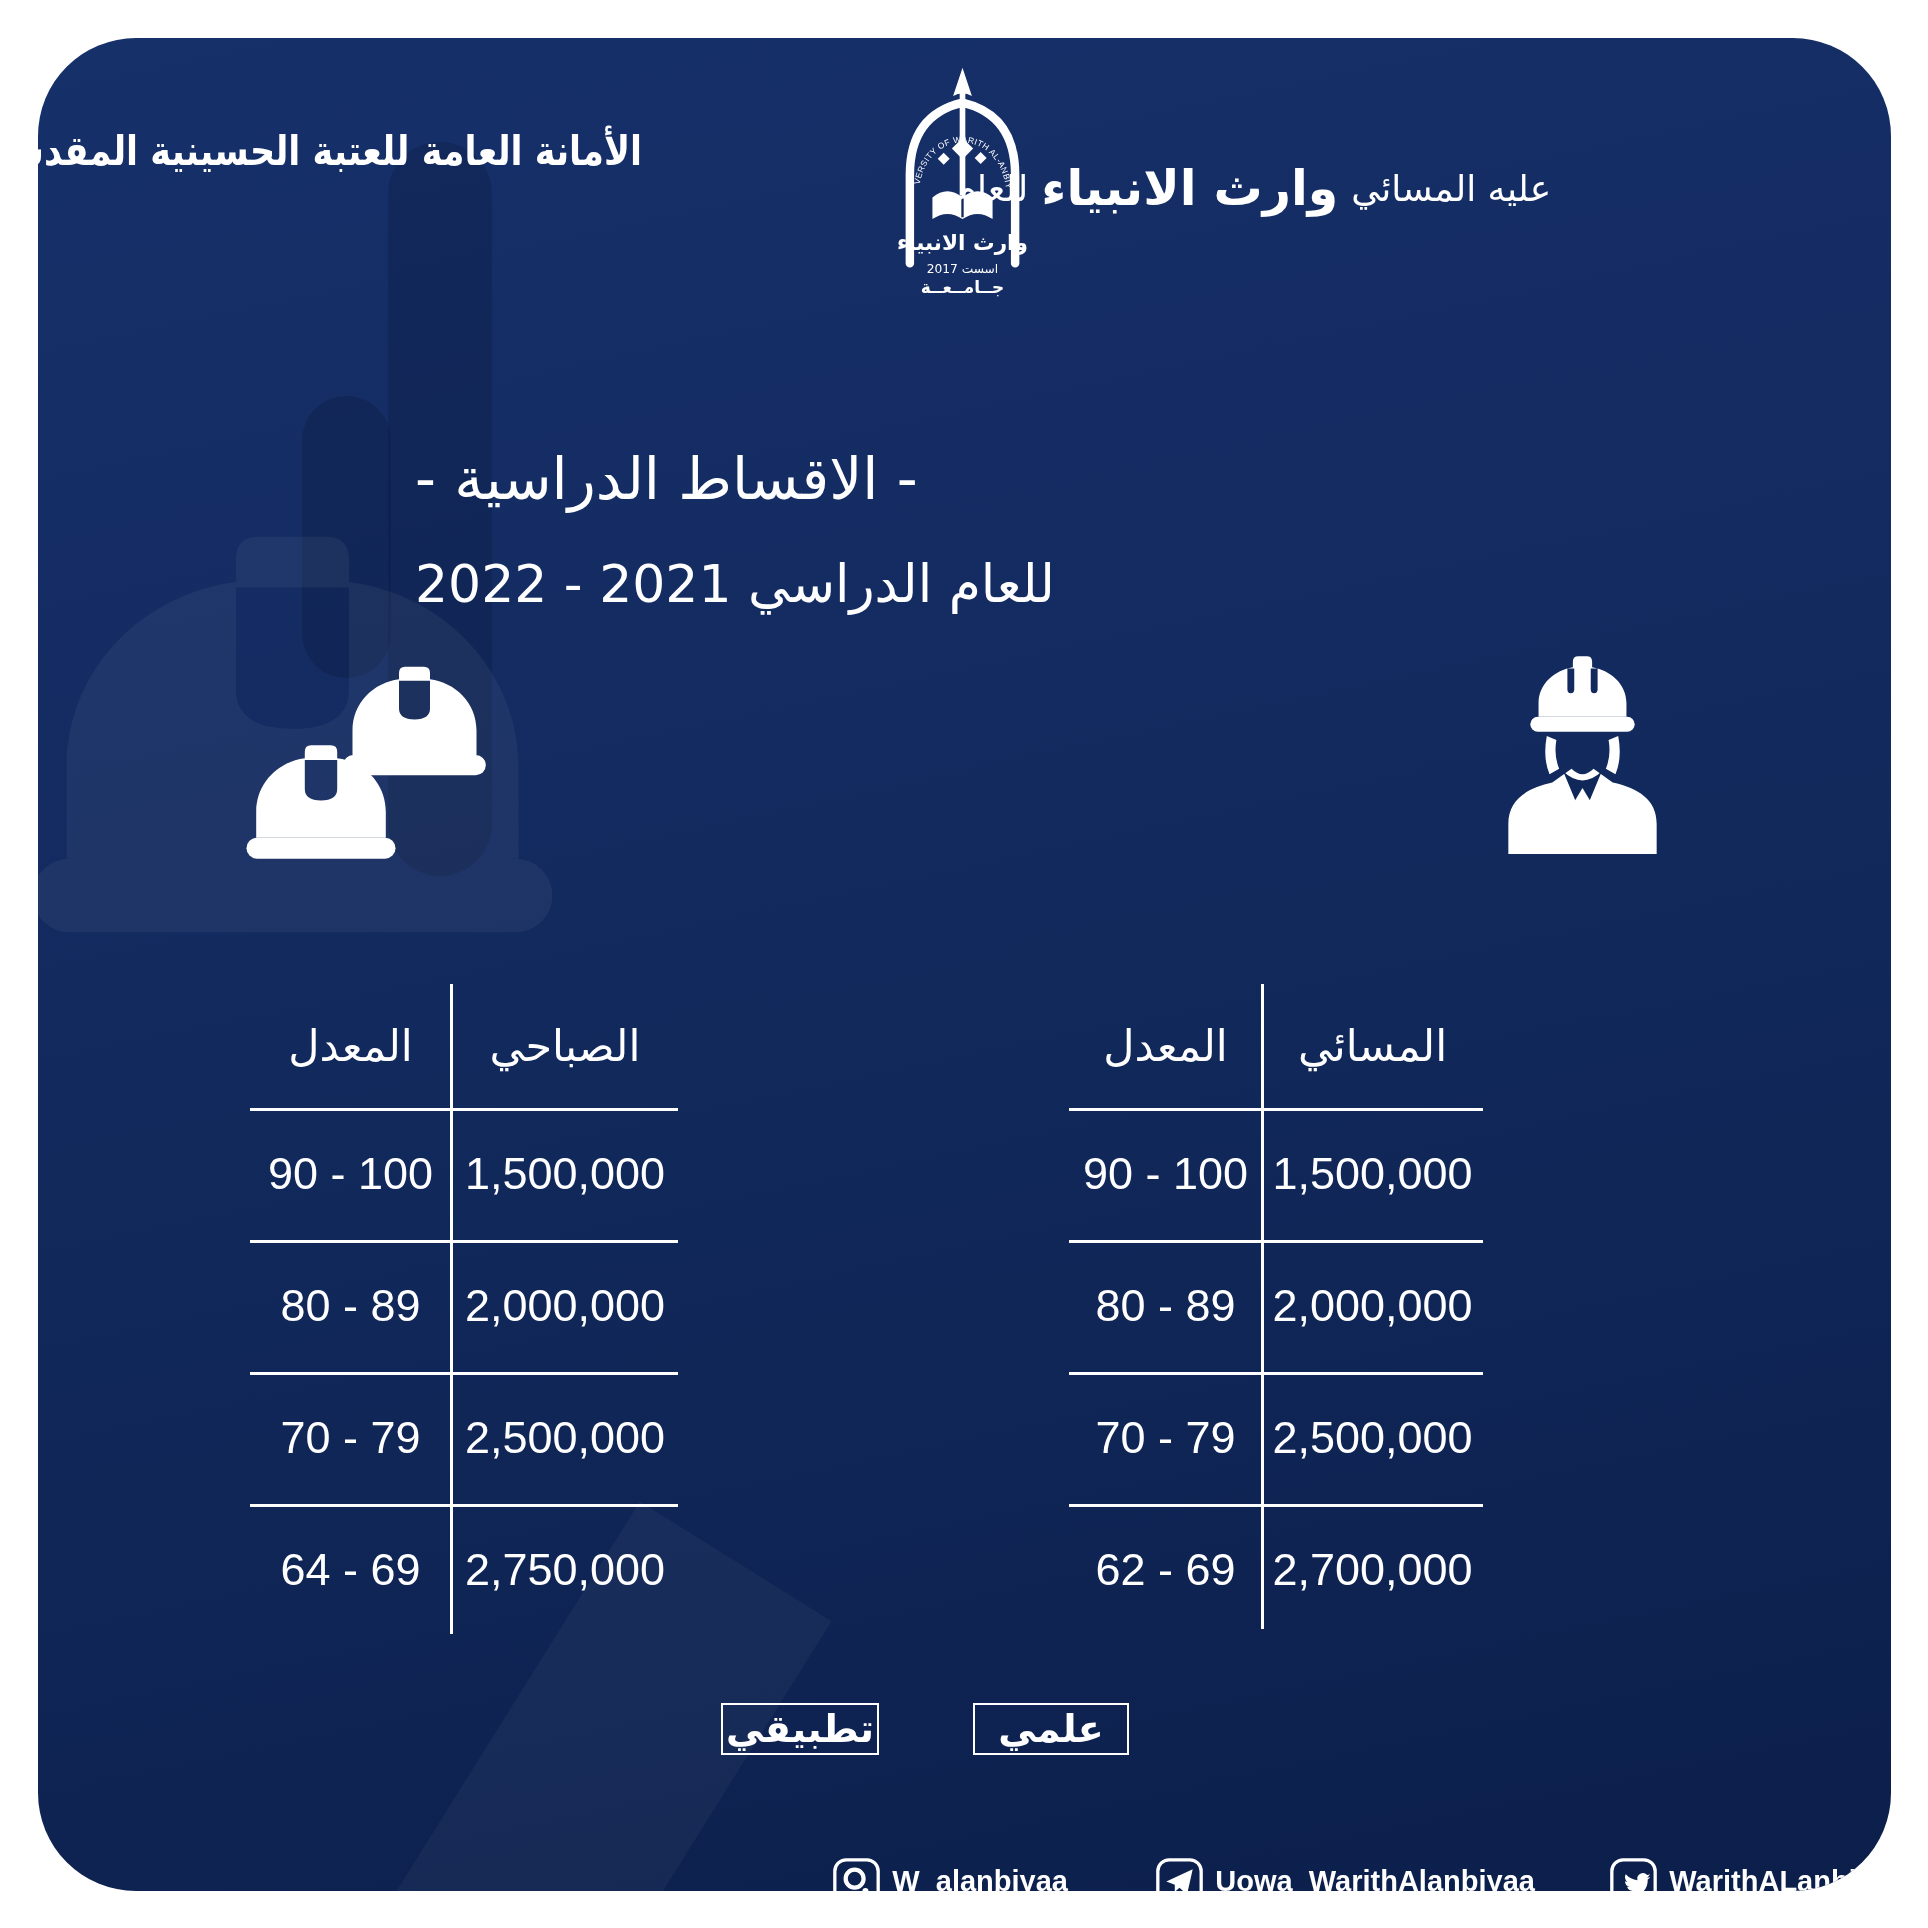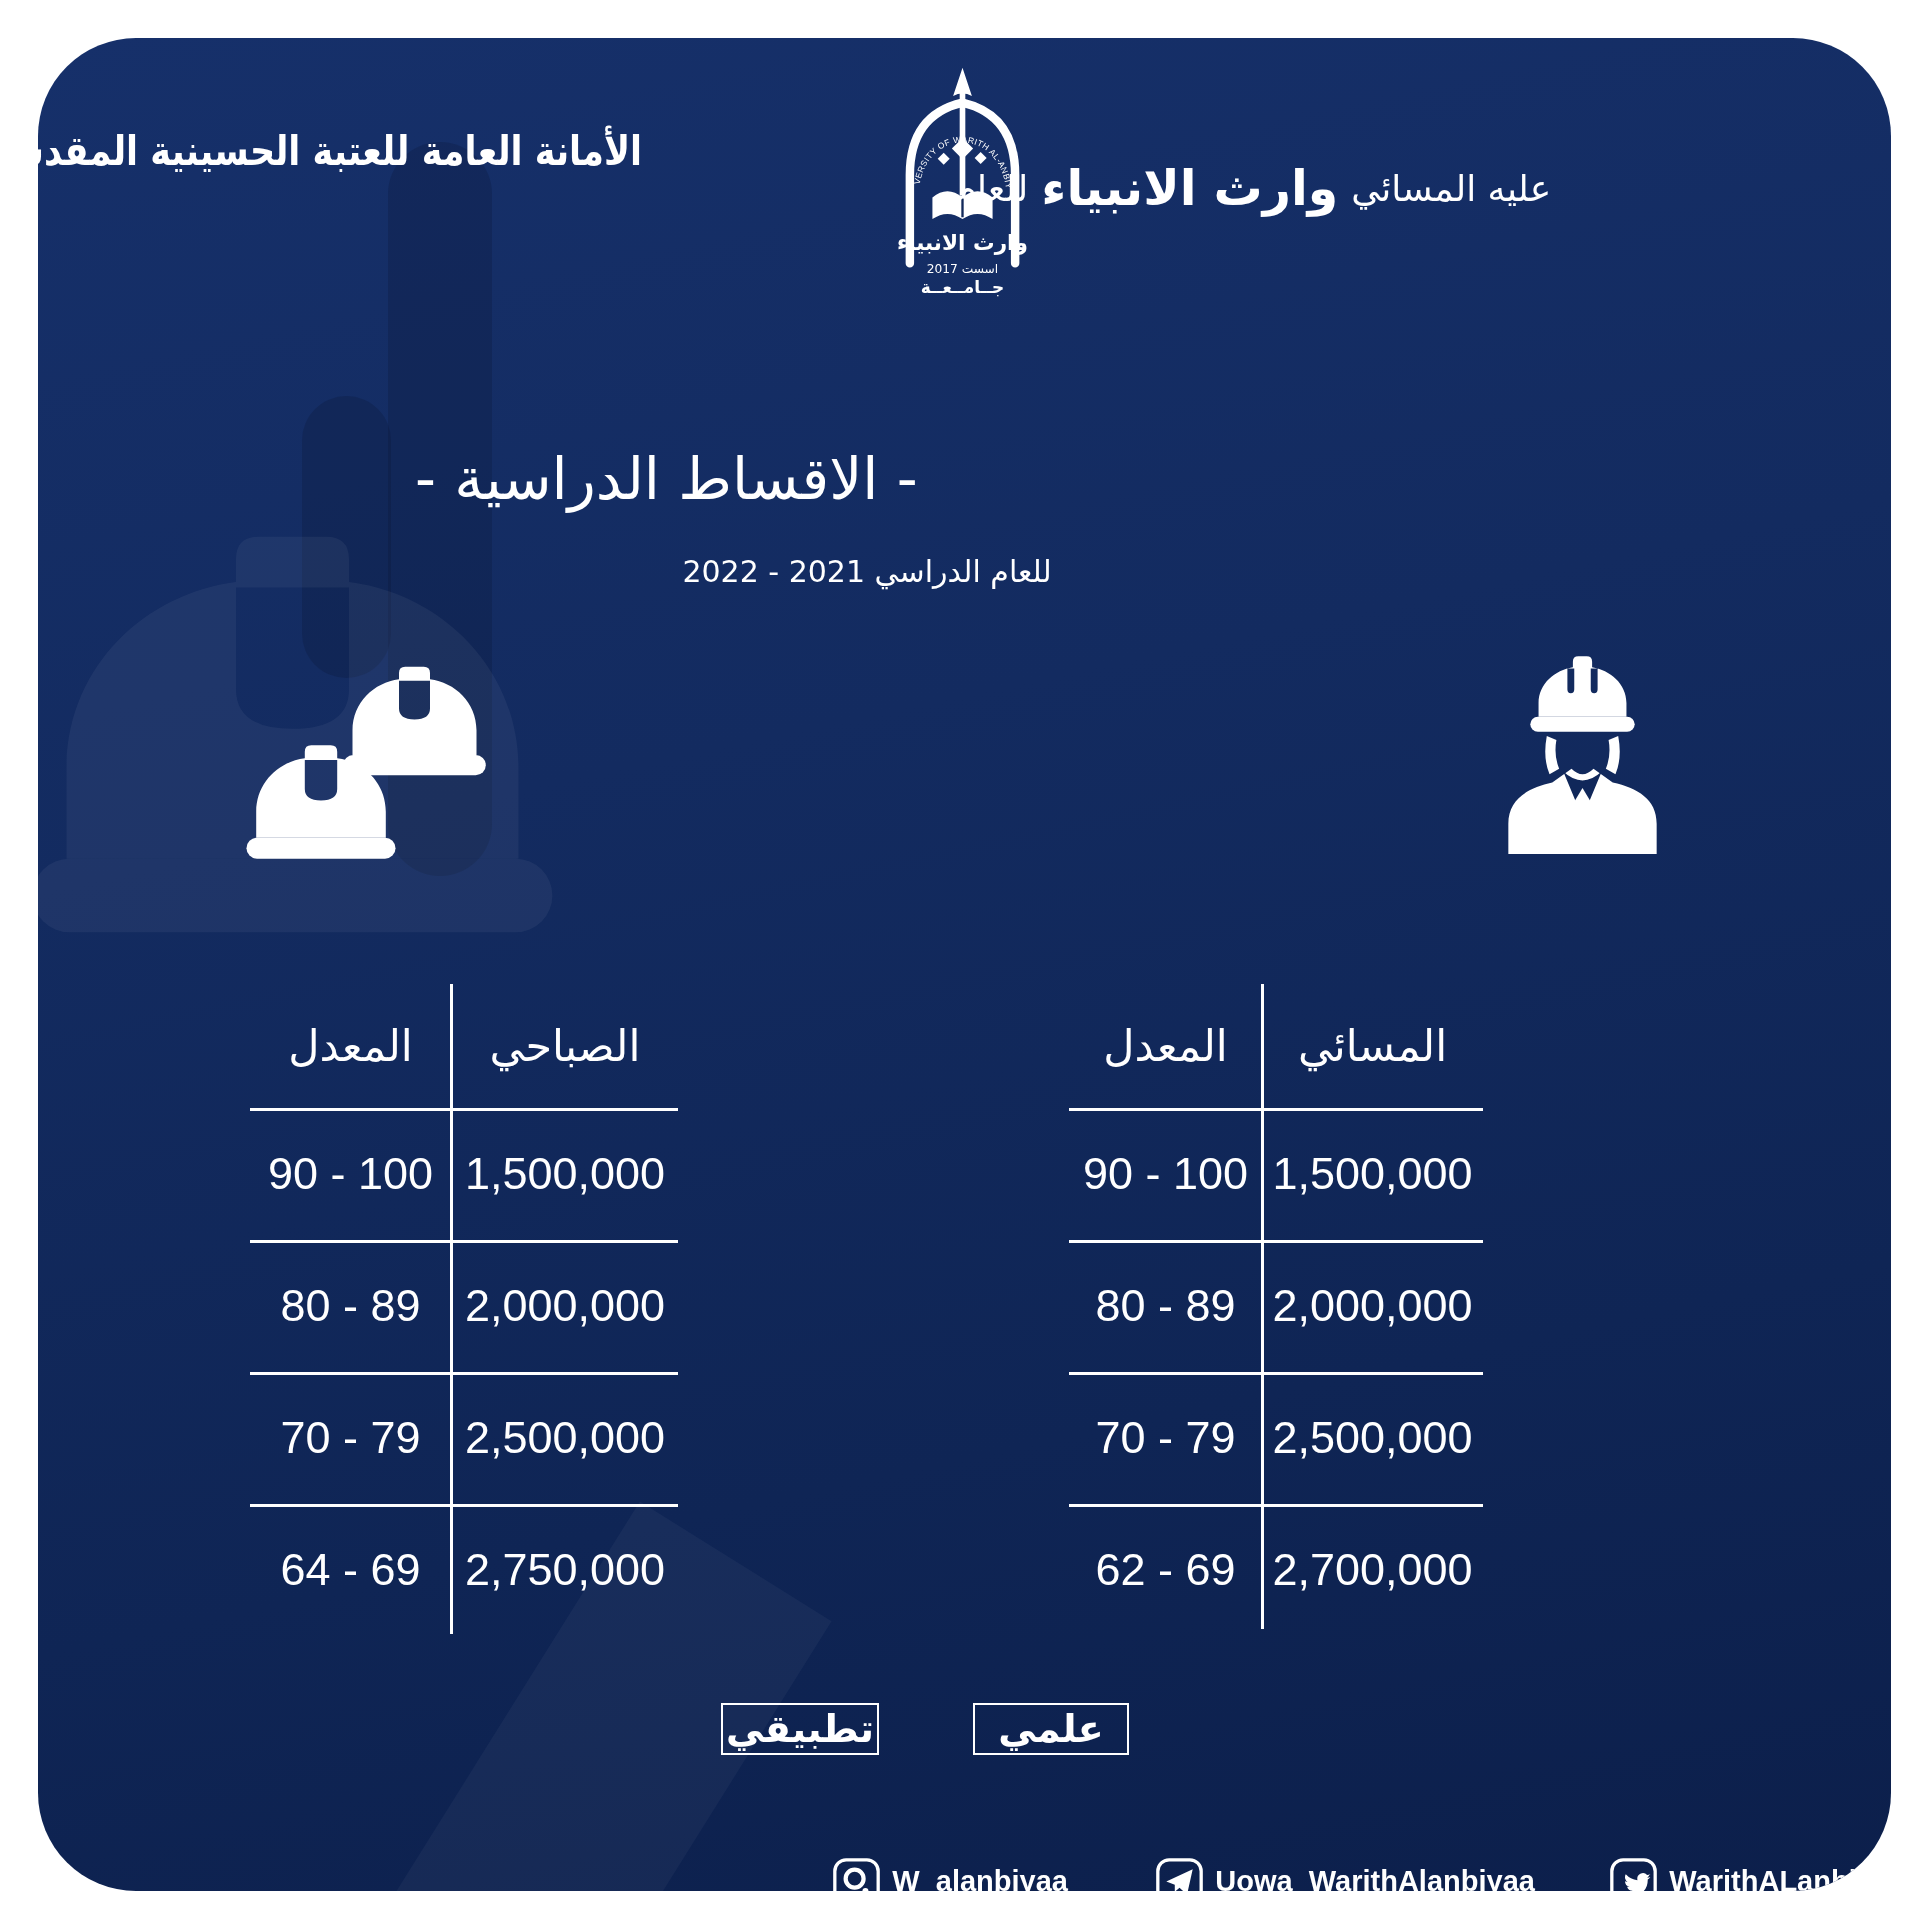--- a/index.html
+++ b/index.html
@@ -15,22 +15,22 @@
   .calligraphy{left:58px;top:52px;width:546px;height:122px;color:#ffffff;
                font-size:35px;font-weight:bold;line-height:122px;text-align:center;
                white-space:nowrap;transform:scaleY(1.18);direction:rtl;}
   .uni-title{left:942px;top:94px;width:546px;height:113px;display:flex;align-items:center;
              justify-content:center;gap:13px;direction:rtl;color:#ffffff;white-space:nowrap;}
   .uni-title .t-reg{font-size:36px;}
   .uni-title .t-bold{font-size:49px;font-weight:bold;}
   
   .main-title{left:377px;top:407px;width:904px;text-align:left;color:#ffffff;
               font-size:58px;font-weight:normal;direction:rtl;}
-  .sub-title{left:377px;top:516px;width:904px;text-align:center;color:#ffffff;
-             font-size:30px;direction:rtl;}
+  .sub-title{left:377px;top:516px;width:904px;text-align:left;color:#ffffff;
+             font-size:52px;direction:rtl;}
   
   .fee-table{position:absolute;display:grid;}
   .fee-table .cell{display:flex;align-items:center;justify-content:center;color:#ffffff;}
   .fee-table .head{font-size:43px;direction:rtl;}
   .fee-table .num{font-family:"Liberation Sans","DejaVu Sans",sans-serif;font-size:45px;
                   direction:ltr;letter-spacing:0px;}
   .hline{position:absolute;left:0;right:0;height:2.8px;background:#ffffff;}
   .vline{position:absolute;top:0;width:2.8px;background:#ffffff;}
   #table-morning{left:212px;top:946px;width:428px;height:650px;
                  grid-template-columns:201px 228px;grid-template-rows:124px repeat(4,132px);}

